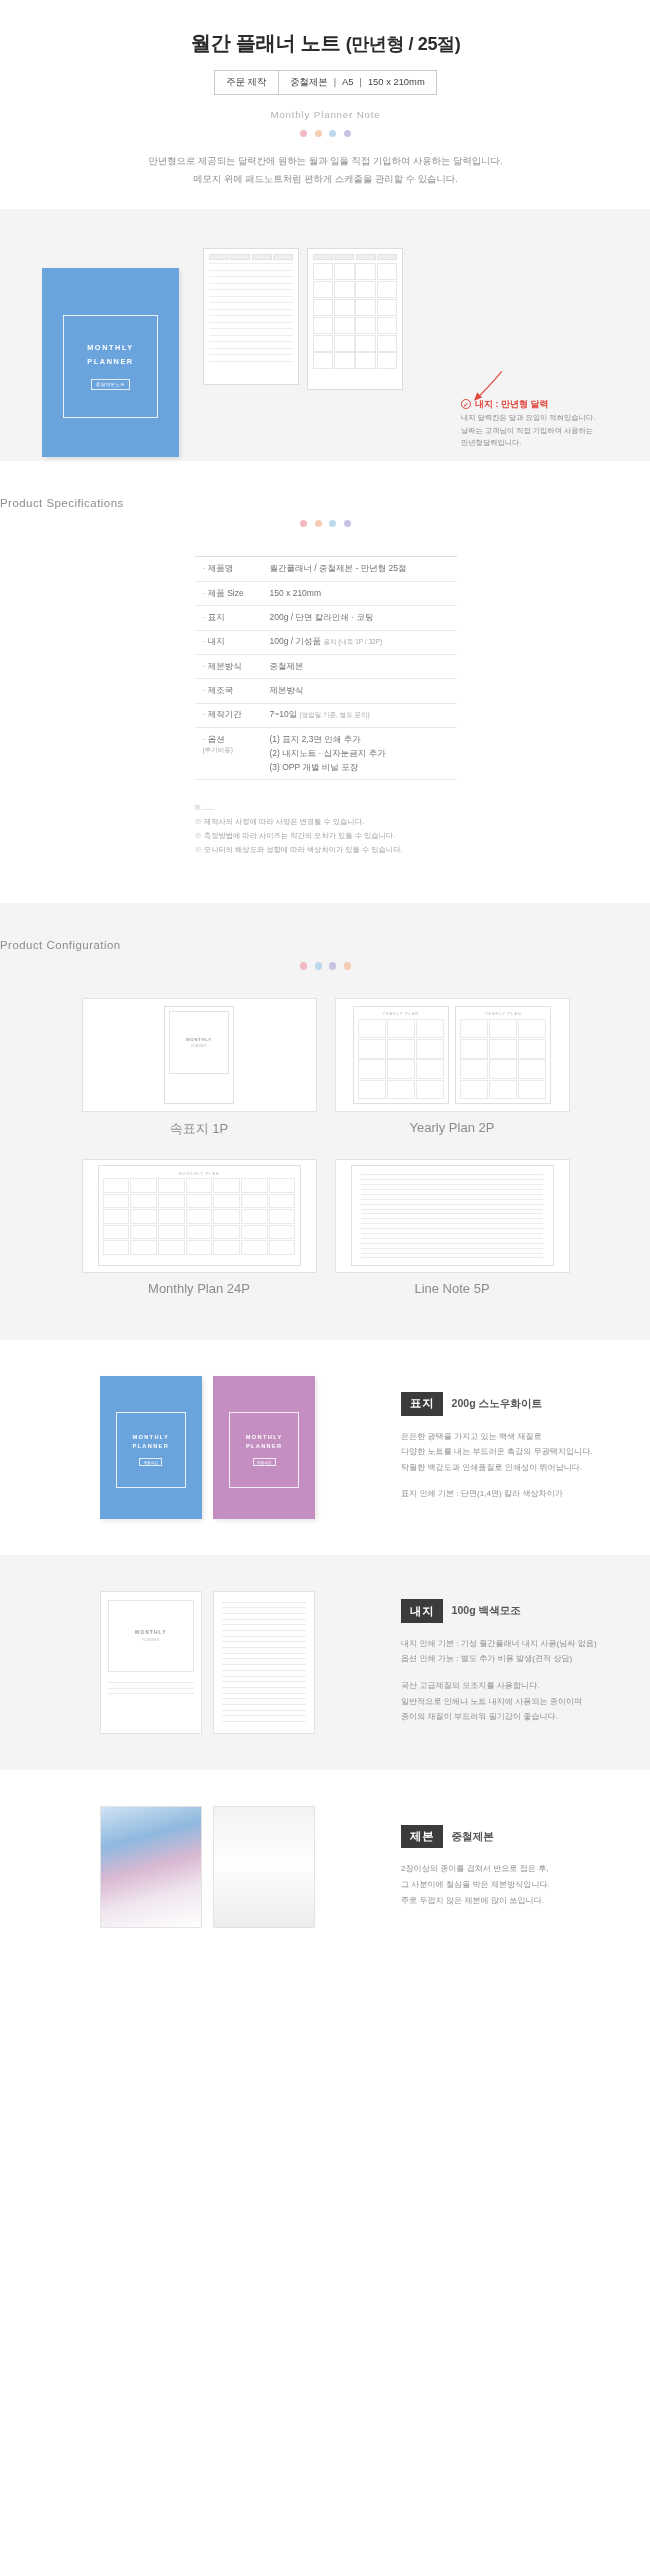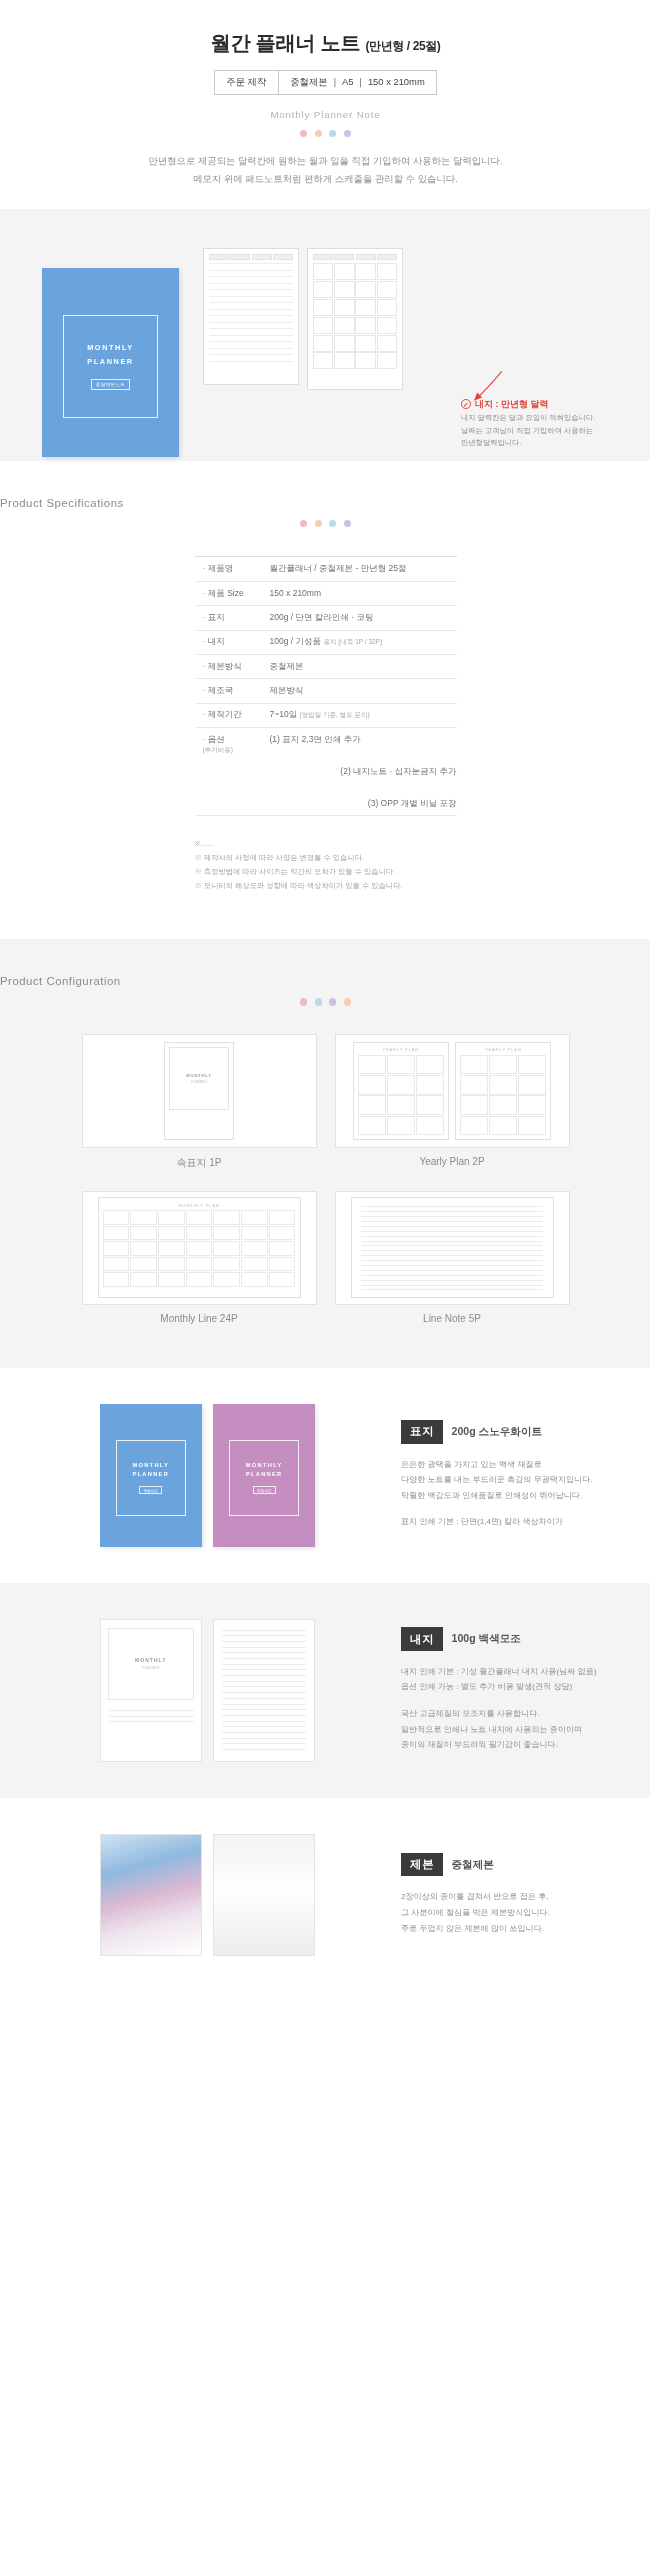--- a/index.html
+++ b/index.html
@@ -17,21 +17,21 @@
     background: #ffffff;
     padding: 29px 0 21px;
     text-align: center;
   }
   .header h1 {
     font-size: 20.3px;
     font-weight: bold;
     color: #2b2b2b;
     letter-spacing: -0.4px;
   }
-  .header h1 .small { font-size: 12px; }
+  .header h1 .small { font-size: 18px; }
   .spec-bar {
     display: inline-flex;
     margin-top: 13px;
     border: 0.8px solid #c9c9c9;
     font-size: 9.4px;
     color: #444;
   }
   .spec-bar .cell {
     padding: 4.9px 11.4px;
     white-space: nowrap;
@@ -157,21 +157,21 @@
     font-size: 8.5px; color: #666;
   }
   .spec-row {
     display: flex; border-bottom: 0.8px solid #e9e9e9;
     padding: 5.7px 0;
   }
   .spec-row .k { width: 75px; padding-left: 8.1px; color: #6f6f6f; }
   .spec-row .k:before { content: "·  "; color: #999; }
   .spec-row .v { flex: 1; color: #6f6f6f; }
   .spec-row .v .tiny { font-size: 6.5px; color: #a6a6a6; }
-  .spec-row .v div + div { margin-top: 20px; text-align: right; }
+  .spec-row .v div + div { margin-top: 2px; }
   .spec-sub { font-size: 6.5px; color: #a6a6a6; display: block; }
   .notes {
     width: 262px; margin: 21px auto 0;
     font-size: 7.3px; color: #a0a0a0; line-height: 1.9;
   }
   .notes .rule { letter-spacing: -0.8px; color: #c8c8c8; }
   .notes li { list-style: none; }
   .notes li:before { content: "※ "; color: #b9b9b9; }
 
   
@@ -180,21 +180,21 @@
     width: 488px; margin: 28px auto 0;
     display: grid; grid-template-columns: 1fr 1fr;
     gap: 21px 18px;
   }
   .cfg-item { text-align: center; }
   .cfg-box {
     height: 114px; background: #fff; border: 0.8px solid #e2e2e2;
     display: flex; align-items: center; justify-content: center;
     gap: 6.5px; padding: 8.1px;
   }
-  .cfg-cap { margin-top: 8.1px; font-size: 10px; color: #8c8c8c; }
+  .cfg-cap { margin-top: 8.1px; font-size: 13px; color: #8c8c8c; }
   .mini {
     background: #fff; border: 0.8px solid #e0e0e0;
     width: 70px; height: 98px; padding: 4.9px 4.1px;
   }
   .mini.wide { width: 96px; }
   .mini.xwide { width: 203px; }
   .mini-title {
     font-size: 4.1px; color: #bbb; text-align: center; letter-spacing: 0.8px;
     margin-bottom: 2.4px;
   }
@@ -543,21 +543,21 @@
               <i></i>
                 <i></i>
                 <i></i>
                 <i></i>
                 <i></i>
                 <i></i>
                 <i></i>
             </div>
           </div>
         </div>
-        <div class="cfg-cap">Monthly Line 24P</div>
+        <div class="cfg-cap">Monthly Plan 24P</div>
       </div>
 
       <div class="cfg-item">
         <div class="cfg-box">
           <div class="mini xwide" style="height:101px;padding:8.1px 9.8px">
             <div class="mlines">
               <i></i>
                 <i></i>
                 <i></i>
                 <i></i>

